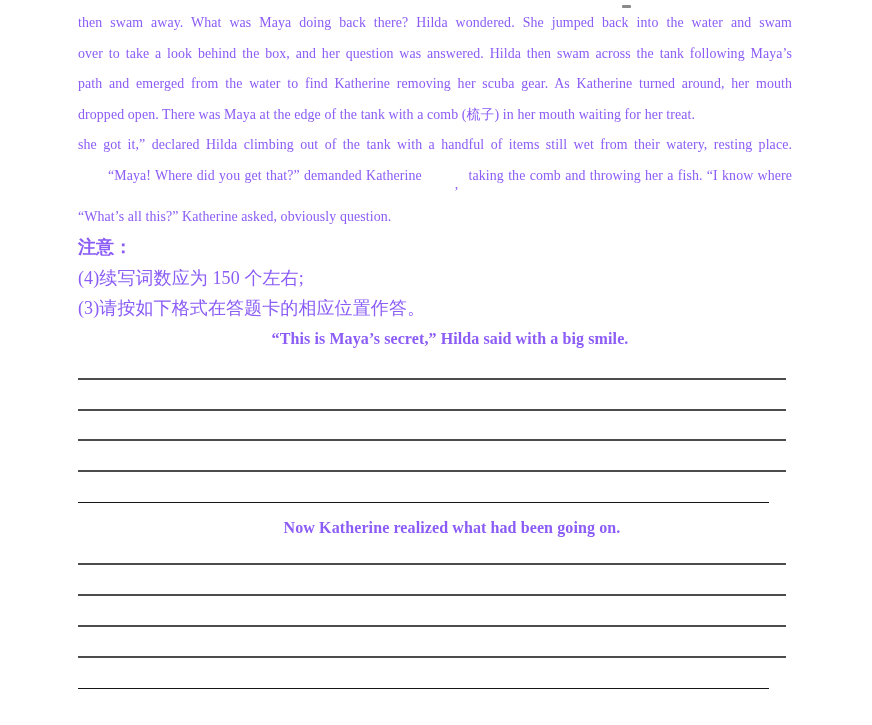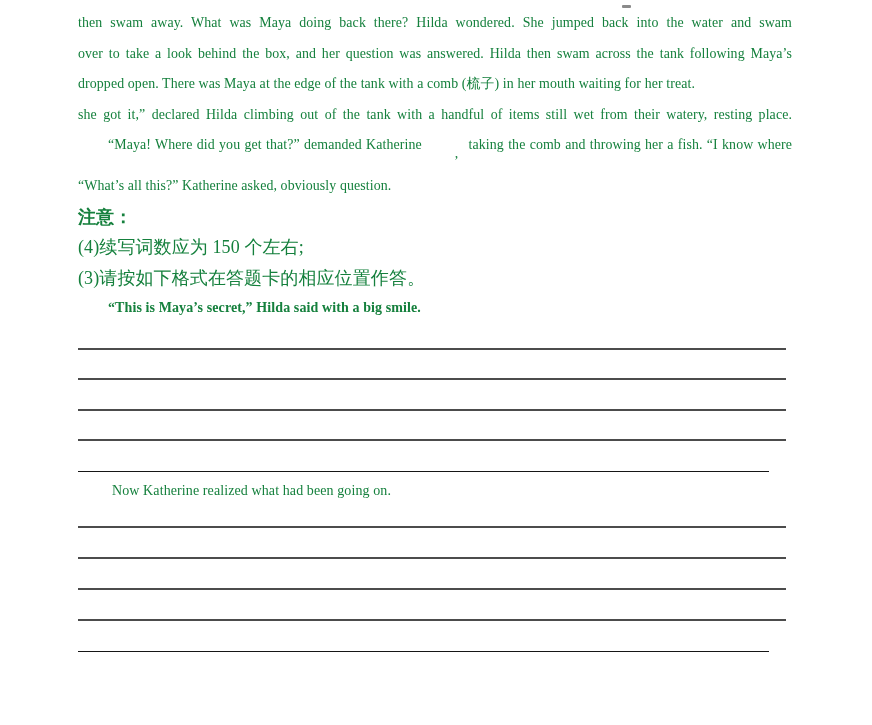--- a/index.html
+++ b/index.html
@@ -7,21 +7,21 @@
     padding: 0;
     background: #ffffff;
   }
   .page {
     position: relative;
     width: 856px;
     height: 725px;
     background: #ffffff;
     overflow: hidden;
     font-family: "Liberation Serif", "DejaVu Serif", serif;
-    color: #15803d;
+    color: #8b5cf6;
   }
   .stray-mark {
     position: absolute;
     left: 622px;
     top: 5px;
     width: 9px;
     height: 3px;
     background: #8a8a8a;
     border-radius: 1px;
   }
@@ -57,27 +57,28 @@
   .notes-block div {
     height: 30.6px;
     font-size: 18px;
     text-align: left;
     text-align-last: left;
   }
   .notes-heading { font-weight: 700; }
   .prompt-line {
     height: 30.6px;
     font-weight: 700;
-    font-size: 14px;
+    font-size: 16px;
     text-indent: 30px;
+    text-align: center;
   }
   .prompt-line.regular {
-    font-weight: 400;
+    font-weight: 700;
     text-indent: 34px;
-    margin-top: 4px;
+    margin-top: 10px;
   }
   .answer-group { display: block; }
   .answer-group-1 { margin-top: -5px; }
   .answer-group-2 { margin-top: -9.5px; }
   .answer-line {
     height: 30.6px;
     width: 708px;
     border-bottom: 2px solid #4c4c4c;
     box-sizing: border-box;
   }
@@ -92,20 +93,21 @@
 
 <div class="page">
 
   <div class="stray-mark"></div>
 
   <div class="content">
 
     <div>
       <div class="story-line">then swam away. What was Maya doing back there? Hilda wondered. She jumped back into the water and swam</div>
       <div class="story-line">over to take a look behind the box, and her question was answered. Hilda then swam across the tank following Maya’s</div>
+      <div class="story-line">path and emerged from the water to find Katherine removing her scuba gear. As Katherine turned around, her mouth</div>
       <div class="story-line plain">dropped open. There was Maya at the edge of the tank with a comb (梳子) in her mouth waiting for her treat.</div>
     </div>
 
     <div>
       <div class="story-line">she got it,” declared Hilda climbing out of the tank with a handful of items still wet from their watery, resting place.</div>
       <div class="story-line indent1 p2-first"><span>“Maya! Where did you get that?” demanded Katherine</span><span class="dropped-comma">,</span> <span>taking the comb and throwing her a fish. “I know where</span></div>
       <div class="story-line plain">“What’s all this?” Katherine asked, obviously question.</div>
     </div>
 
     <div class="notes-block">

